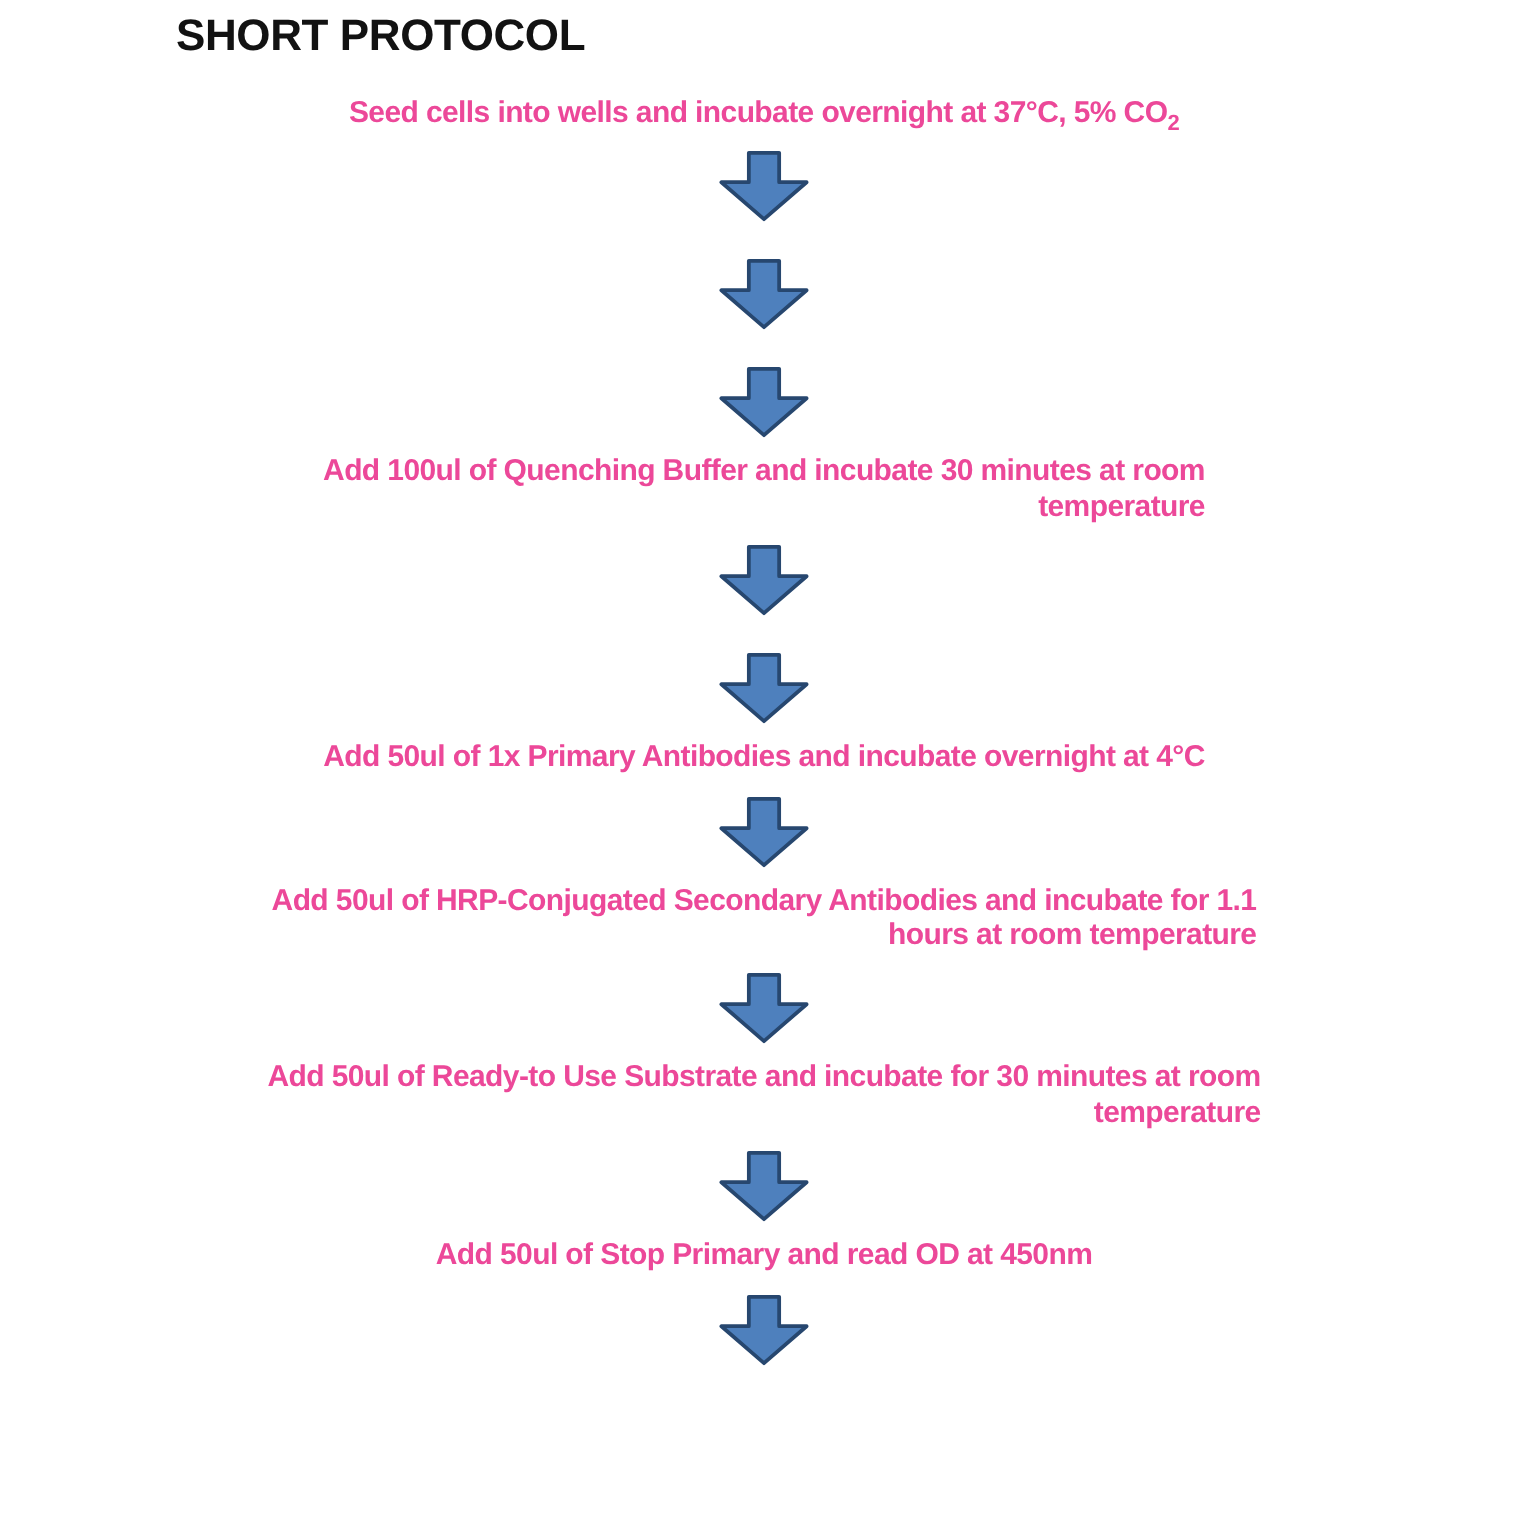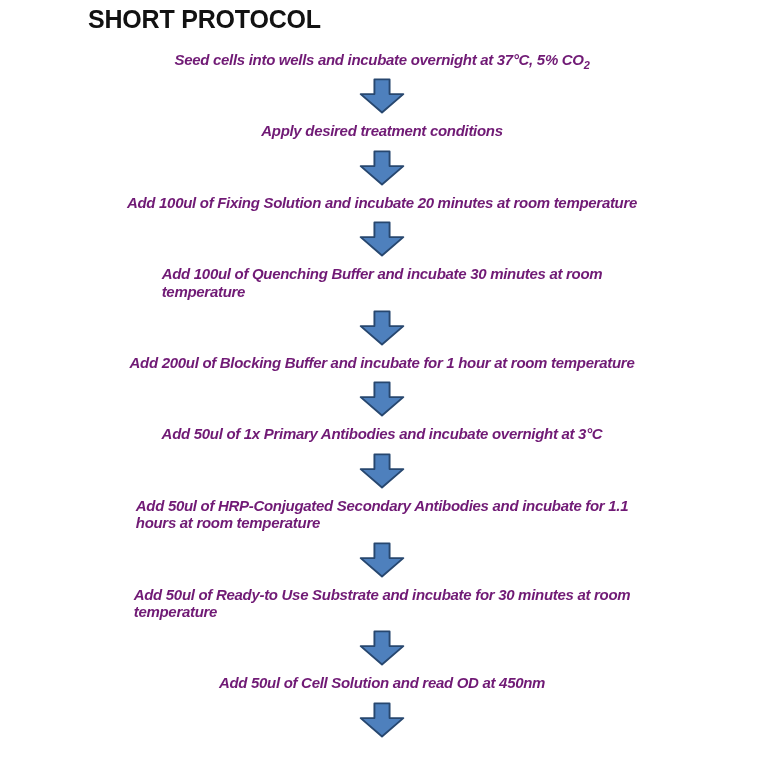--- a/index.html
+++ b/index.html
@@ -12,42 +12,41 @@
     font-family: "Liberation Sans", "DejaVu Sans", sans-serif;
   }
   .page {
     width: 764px;
     height: 764px;
     box-sizing: border-box;
     padding-top: 5px;
   }
   .title {
     margin: 0 0 0 88px;
-    font-size: 25px;
+    font-size: 22px;
     font-weight: bold;
     letter-spacing: -0.2px;
     color: #121212;
   }
   .flow {
     margin-top: 17px;
     display: flex;
     flex-direction: column;
     align-items: center;
     width: 100%;
   }
   .step {
     font-size: 15px;
     font-weight: bold;
     letter-spacing: -0.3px;
     line-height: 1.16;
-    color: #701a75;
-    text-align: left;
+    color: #ec4899;
+    text-align: right;
     max-width: 620px;
     white-space: pre-line;
-    font-style: italic;
   }
   .step sub {
     font-size: 11px;
     line-height: 0;
   }
   .arrow {
     width: 50px;
     height: 36px;
     margin: 10px 0 8px 0;
     flex: 0 0 auto;
@@ -64,65 +63,62 @@
 
 <div class="page">
   <h1 class="title">SHORT PROTOCOL</h1>
   <div class="flow" id="flow">
   <div class="step"><span>Seed cells into wells and incubate overnight at 37°C, 5% CO</span><sub>2</sub></div>
 
   <svg class="arrow" viewBox="0 0 50 38" aria-hidden="true">
     <polygon points="17,1.5 33,1.5 33,17 47.5,17 25,36.5 2.5,17 17,17"></polygon>
   </svg>
 
-  <div class="step"><span>Apply desired treatment conditions</span><sub></sub></div>
 
   <svg class="arrow" viewBox="0 0 50 38" aria-hidden="true">
     <polygon points="17,1.5 33,1.5 33,17 47.5,17 25,36.5 2.5,17 17,17"></polygon>
   </svg>
 
-  <div class="step"><span>Add 100ul of Fixing Solution and incubate 20 minutes at room temperature</span><sub></sub></div>
 
   <svg class="arrow" viewBox="0 0 50 38" aria-hidden="true">
     <polygon points="17,1.5 33,1.5 33,17 47.5,17 25,36.5 2.5,17 17,17"></polygon>
   </svg>
 
   <div class="step"><span>Add 100ul of Quenching Buffer and incubate 30 minutes at room
 temperature</span><sub></sub></div>
 
   <svg class="arrow" viewBox="0 0 50 38" aria-hidden="true">
     <polygon points="17,1.5 33,1.5 33,17 47.5,17 25,36.5 2.5,17 17,17"></polygon>
   </svg>
 
-  <div class="step"><span>Add 200ul of Blocking Buffer and incubate for 1 hour at room temperature</span><sub></sub></div>
 
   <svg class="arrow" viewBox="0 0 50 38" aria-hidden="true">
     <polygon points="17,1.5 33,1.5 33,17 47.5,17 25,36.5 2.5,17 17,17"></polygon>
   </svg>
 
-  <div class="step"><span>Add 50ul of 1x Primary Antibodies and incubate overnight at 3°C</span><sub></sub></div>
+  <div class="step"><span>Add 50ul of 1x Primary Antibodies and incubate overnight at 4°C</span><sub></sub></div>
 
   <svg class="arrow" viewBox="0 0 50 38" aria-hidden="true">
     <polygon points="17,1.5 33,1.5 33,17 47.5,17 25,36.5 2.5,17 17,17"></polygon>
   </svg>
 
   <div class="step"><span>Add 50ul of HRP-Conjugated Secondary Antibodies and incubate for 1.1
 hours at room temperature</span><sub></sub></div>
 
   <svg class="arrow" viewBox="0 0 50 38" aria-hidden="true">
     <polygon points="17,1.5 33,1.5 33,17 47.5,17 25,36.5 2.5,17 17,17"></polygon>
   </svg>
 
   <div class="step"><span>Add 50ul of Ready-to Use Substrate and incubate for 30 minutes at room
 temperature</span><sub></sub></div>
 
   <svg class="arrow" viewBox="0 0 50 38" aria-hidden="true">
     <polygon points="17,1.5 33,1.5 33,17 47.5,17 25,36.5 2.5,17 17,17"></polygon>
   </svg>
 
-  <div class="step"><span>Add 50ul of Cell Solution and read OD at 450nm</span><sub></sub></div>
+  <div class="step"><span>Add 50ul of Stop Primary and read OD at 450nm</span><sub></sub></div>
 
   <svg class="arrow" viewBox="0 0 50 38" aria-hidden="true">
     <polygon points="17,1.5 33,1.5 33,17 47.5,17 25,36.5 2.5,17 17,17"></polygon>
   </svg>
 
 </div>
 </div>
 
 </body></html>

